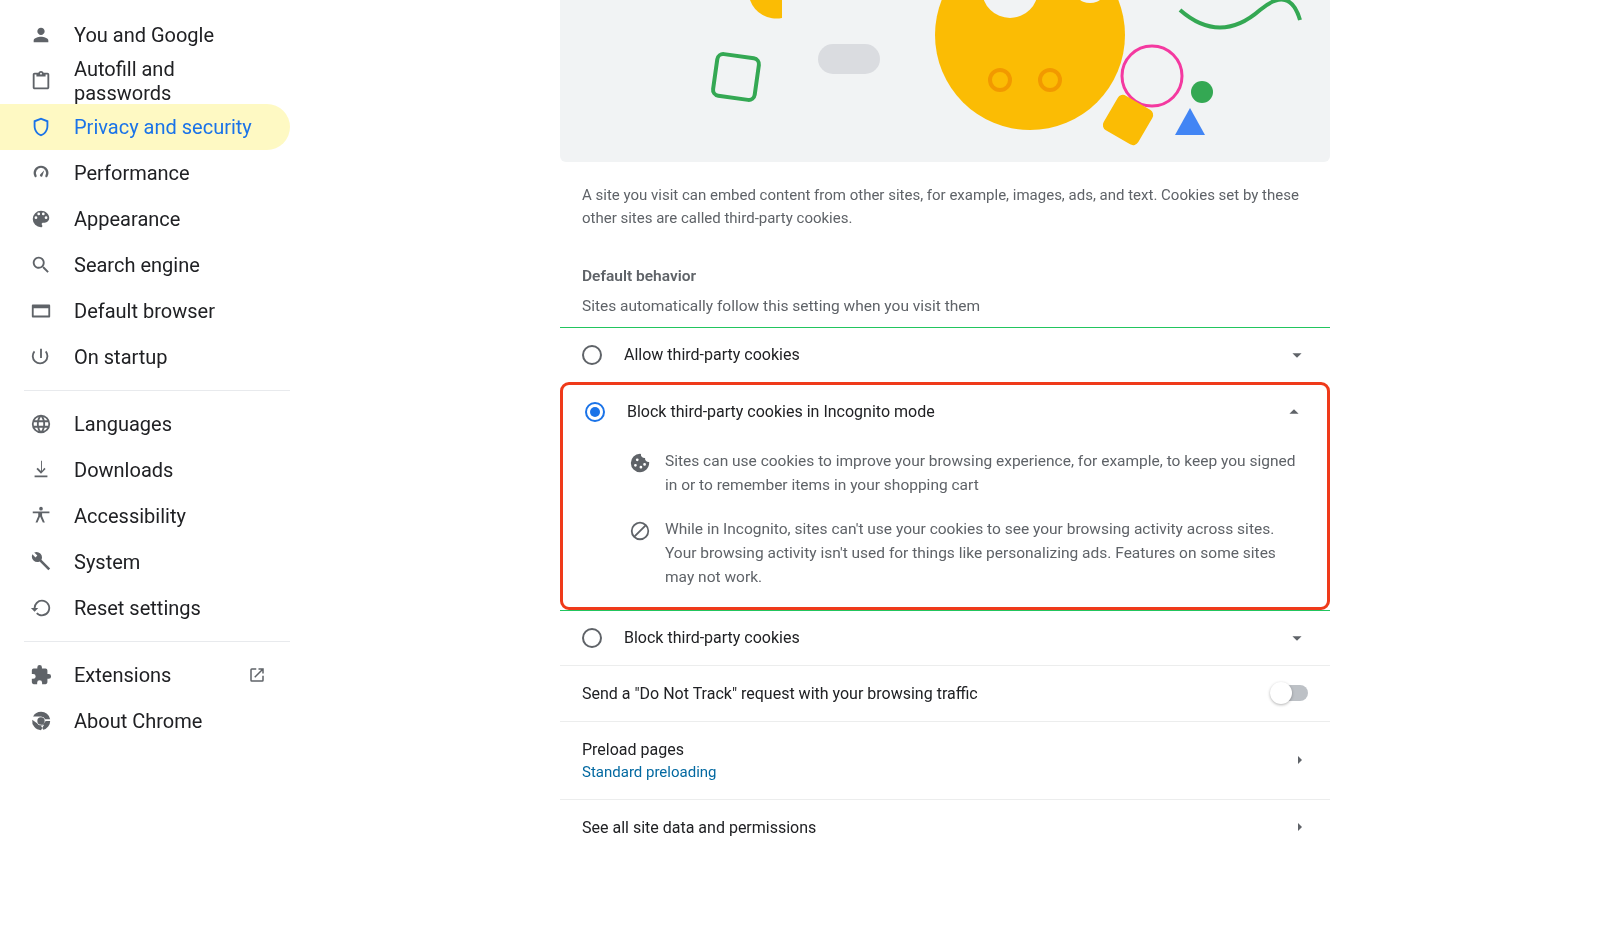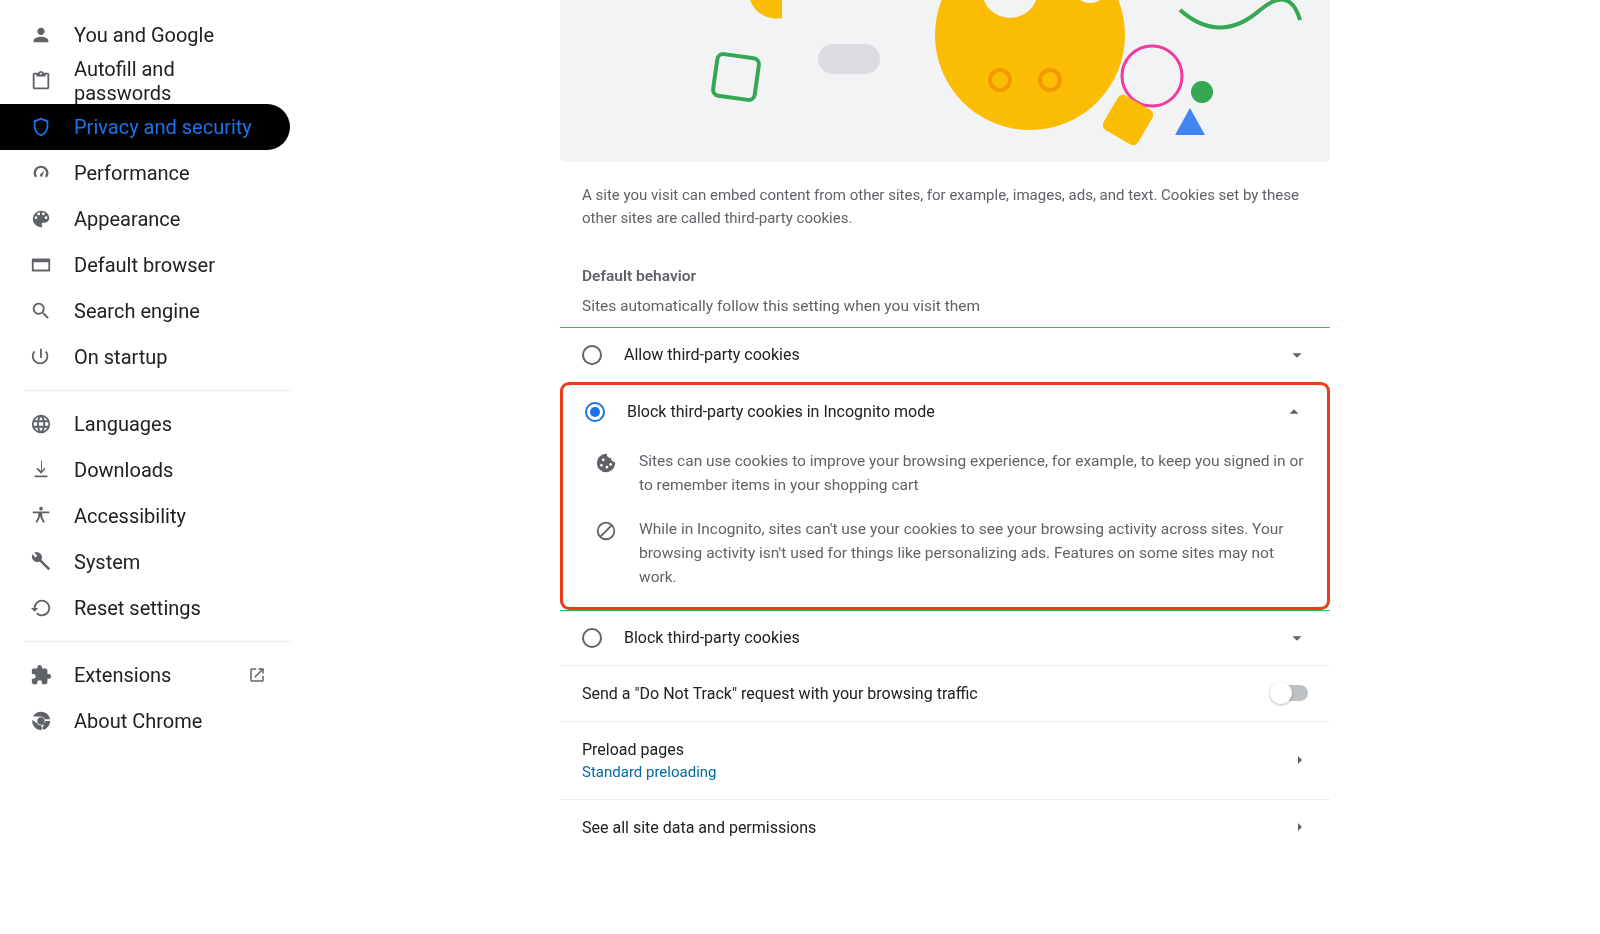--- a/index.html
+++ b/index.html
@@ -32,21 +32,21 @@
   .sidebar-item .icon {
     width: 22px;
     height: 22px;
     margin-right: 22px;
     display: flex;
     align-items: center;
     justify-content: center;
     color: #5f6368;
   }
   .sidebar-item.active {
-    background: #000000;
+    background: #fef9c3;
     border-radius: 0 28px 28px 0;
     color: #1a73e8;
   }
   .sidebar-item.active .icon { color: #1a73e8; }
   .sidebar-divider {
     height: 1px;
     background: #e8eaed;
     margin: 10px 0 10px 24px;
   }
   .open-icon { margin-left: auto; width: 18px; height: 18px; color: #5f6368; }
@@ -100,21 +100,21 @@
   .option-row .radio.checked { border-color: #1a73e8; display:flex;align-items:center;justify-content:center; }
   .option-row .radio.checked::after { content:""; width:10px;height:10px;background:#1a73e8;border-radius:50%; }
   .option-label { font-size: 16px; color: #202124; flex:1; }
   .chev { color:#5f6368; width:22px;height:22px; }
   .highlight-box {
     border: 3px solid #ef3a1a;
     border-radius: 9px;
     margin: 0 0 0 0;
   }
   .detail-row {
-    display:flex; gap:22px; padding: 10px 22px 10px 32px;
+    display:flex; gap:14px; padding: 10px 22px 10px 66px;
     color:#5f6368; font-size:15.5px; line-height:1.55;
   }
   .detail-row .detail-icon { width:22px;height:22px;flex-shrink:0;color:#5f6368;margin-top:3px; }
   .setting-row {
     display:flex; align-items:center; padding: 18px 22px;
     border-top: 1px solid #eceded; font-size:16px;
   }
   .setting-row .label { flex:1; }
   .setting-row .sub { color:#0369a1; font-size:15px; margin-top:4px; }
   .toggle {
@@ -175,33 +175,33 @@
         <svg viewBox="0 0 24 24" width="22" height="22" fill="currentColor">
             <path d="M12 3a9 9 0 000 18c.83 0 1.5-.67 1.5-1.5 0-.39-.15-.74-.39-1.01-.23-.26-.36-.61-.36-.99 0-.83.67-1.5 1.5-1.5H16a5 5 0 005-5c0-4.42-4.03-8-9-8zM6.5 12a1.5 1.5 0 110-3 1.5 1.5 0 010 3zm3-4a1.5 1.5 0 110-3 1.5 1.5 0 010 3zm5 0a1.5 1.5 0 110-3 1.5 1.5 0 010 3zm3 4a1.5 1.5 0 110-3 1.5 1.5 0 010 3z"></path>
           </svg>
       </span>
       <span>Appearance</span>
     </div>
 
     <div class="sidebar-item">
       <span class="icon">
         <svg viewBox="0 0 24 24" width="22" height="22" fill="currentColor">
+            <path d="M15.5 14h-.79l-.28-.27a6.5 6.5 0 10-.7.7l.27.28v.79l5 5 1.5-1.5-5-5zm-6 0a4.5 4.5 0 110-9 4.5 4.5 0 010 9z"></path>
+          </svg>
+      </span>
+      <span>Search engine</span>
+    </div>
+
+    <div class="sidebar-item">
+      <span class="icon">
+        <svg viewBox="0 0 24 24" width="22" height="22" fill="currentColor">
             <path d="M3 5h18a1 1 0 011 1v12a1 1 0 01-1 1H3a1 1 0 01-1-1V6a1 1 0 011-1zm1 4v8h16V9H4zm0-2h16V7H4v0z"></path>
           </svg>
       </span>
       <span>Default browser</span>
-    </div>
-
-    <div class="sidebar-item">
-      <span class="icon">
-        <svg viewBox="0 0 24 24" width="22" height="22" fill="currentColor">
-            <path d="M15.5 14h-.79l-.28-.27a6.5 6.5 0 10-.7.7l.27.28v.79l5 5 1.5-1.5-5-5zm-6 0a4.5 4.5 0 110-9 4.5 4.5 0 010 9z"></path>
-          </svg>
-      </span>
-      <span>Search engine</span>
     </div>
 
     <div class="sidebar-item">
       <span class="icon">
         <svg viewBox="0 0 24 24" width="22" height="22" fill="currentColor">
             <path d="M13 3h-2v10h2V3zm4.83 2.17l-1.42 1.42A7 7 0 115.59 6.59L4.17 5.17A9 9 0 1017.83 5.17z"></path>
           </svg>
       </span>
       <span>On startup</span>
     </div>

